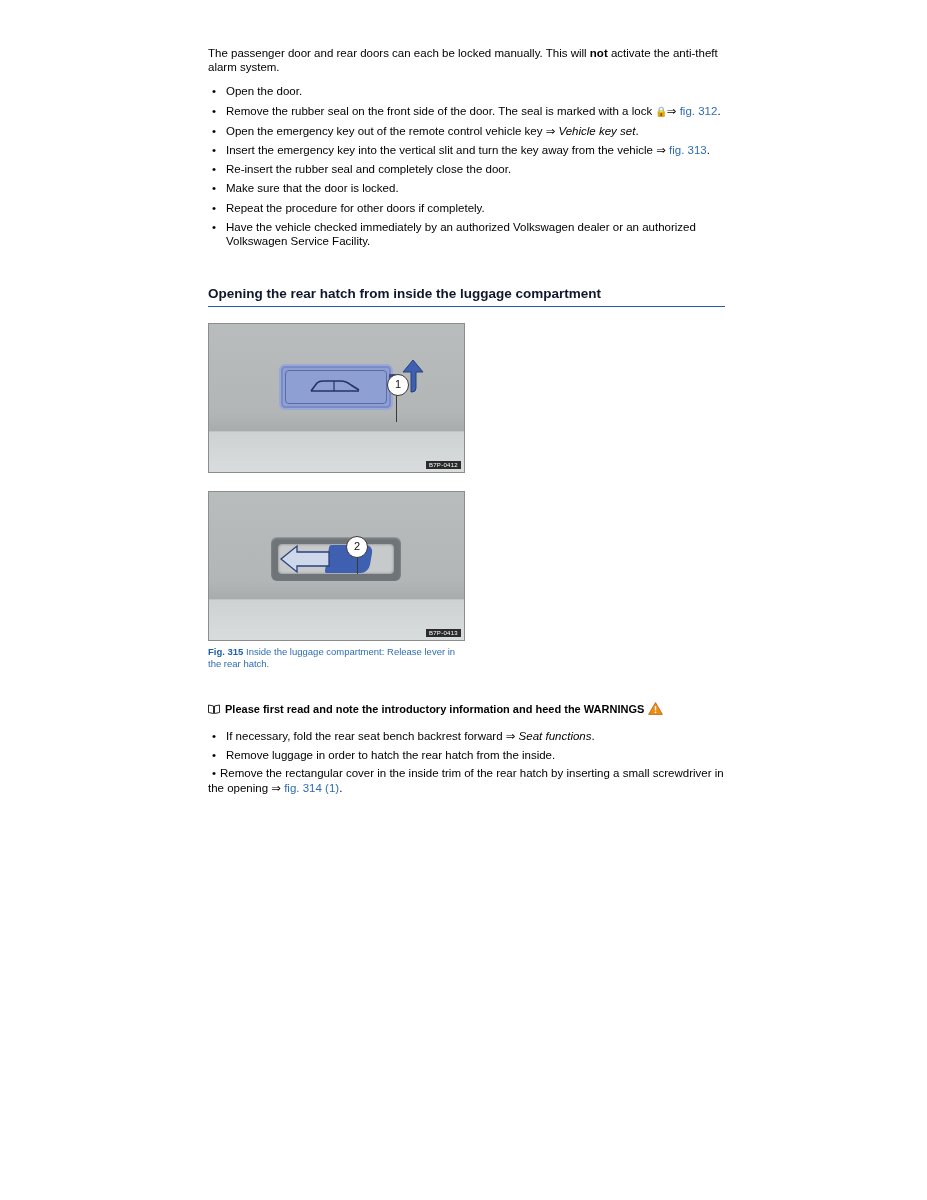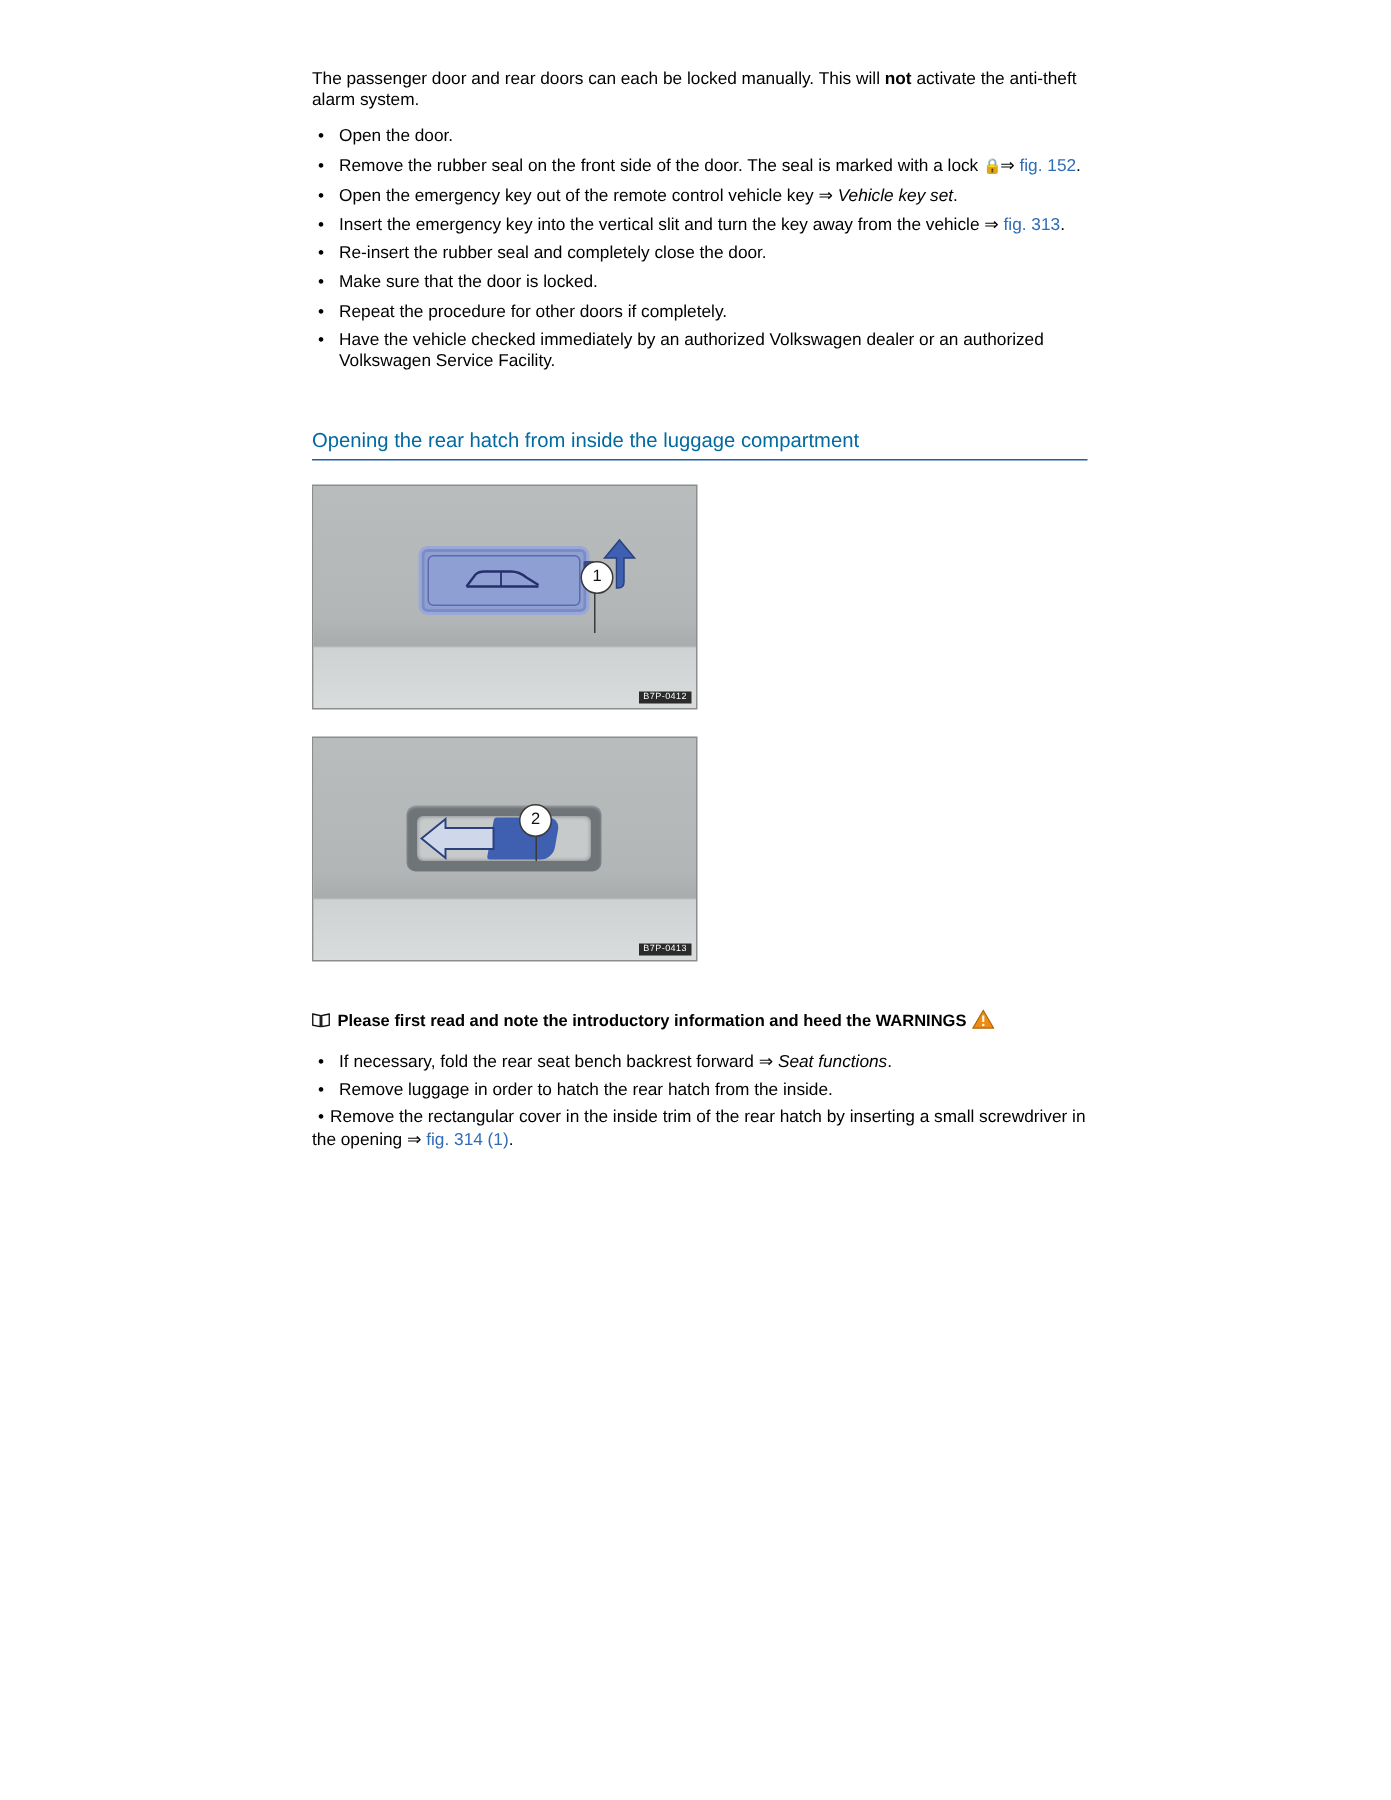--- a/index.html
+++ b/index.html
@@ -83,23 +83,23 @@
     position: absolute;
     left: 0; right: 0;
     top: -1px;
     text-align: center;
     font-family: "Liberation Serif", serif;
     font-style: italic;
     font-size: 13px;
     color: #1c1c1c;
   }
   h2.section-title {
-    color: #0369a1;
+    color: #0f172a;
     font-size: 13.5px;
-    font-weight: normal;
+    font-weight: bold;
     margin: 38px 0 0 0;
     padding: 0 0 5px 0;
     border-bottom: 1.5px solid #1f5fa9;
     width: 517px;
   }
   .figure {
     margin-top: 16px;
     width: 257px;
   }
   .fig-img {
@@ -270,21 +270,21 @@
 <body>
 
 <div class="page">
   <div class="content">
 
     <p class="intro"><span>The passenger door and rear doors can each be locked manually. This will </span><span class="bold">not</span><span> activate the anti-theft alarm system.</span></p>
 
     <ul class="bullets">
       <li><span class="dot">•</span><span>Open the door.</span></li>
 
-      <li><span class="dot">•</span><span>Remove the rubber seal on the front side of the door. The seal is marked with a lock </span><span class="lock-glyph">🔒</span><span>⇒ </span><span class="link">fig. 152</span><span>.</span></li>
+      <li><span class="dot">•</span><span>Remove the rubber seal on the front side of the door. The seal is marked with a lock </span><span class="lock-glyph">🔒</span><span>⇒ </span><span class="link">fig. 312</span><span>.</span></li>
 
       <li><span class="dot">•</span><span>Open the emergency key out of the remote control vehicle key </span><span>⇒ </span><span class="ital">Vehicle key set</span><span>.</span></li>
 
       <li><span class="dot">•</span><span>Insert the emergency key into the vertical slit and turn the key away from the vehicle </span><span>⇒ </span><span class="link">fig. 313</span><span>.</span></li>
 
       <li><span class="dot">•</span><span>Re-insert the rubber seal and completely close the door.</span></li>
       <li><span class="dot">•</span><span>Make sure that the door is locked.</span></li>
       <li><span class="dot">•</span><span>Repeat the procedure for other doors if completely.</span></li>
       <li style="padding-left:0;"><span class="dot">•</span><span style="display:inline-block;padding-left:18px;">Have the vehicle checked immediately by an authorized Volkswagen dealer or an authorized Volkswagen Service Facility.</span></li>
     </ul>
@@ -318,20 +318,21 @@
           <div class="bezel-inner"></div>
         </div>
         <div class="lever"></div>
         <svg class="big-arrow" viewBox="0 0 52 30">
           <path d="M50 8 L18 8 L18 2 L2 15 L18 28 L18 22 L50 22 Z" fill="#cfd7ea" stroke="#2b417c" stroke-width="1.3"></path>
         </svg>
         <div class="callout-line" style="left:148px; top:62px; height:20px;"></div>
         <div class="callout-circle" style="left:137px; top:44px;">2</div>
         <div class="img-code">B7P-0413</div>
       </div>
+      <div class="fig-caption"><span class="fignum">Fig. 315</span> <span>Inside the luggage compartment: Release lever in the rear hatch.</span></div>
     </div>
 
     <div class="warn-line">
       <svg class="book-icon" viewBox="0 0 12 10">
         <path d="M0.5 1 L5.5 2 L5.5 9.5 L0.5 8.5 Z" fill="none" stroke="#111" stroke-width="0.9"></path>
         <path d="M11.5 1 L6.5 2 L6.5 9.5 L11.5 8.5 Z" fill="none" stroke="#111" stroke-width="0.9"></path>
       </svg><span>Please first read and note the introductory information and heed the WARNINGS</span><svg class="warn-tri" viewBox="0 0 15 13">
         <path d="M7.5 0.6 L14.4 12.4 L0.6 12.4 Z" fill="#ee8b10" stroke="#b2660b" stroke-width="0.8"></path>
         <path d="M7.5 4 L7.5 8.4" stroke="#ffffff" stroke-width="1.4"></path>
         <circle cx="7.5" cy="10.3" r="0.85" fill="#ffffff"></circle>

